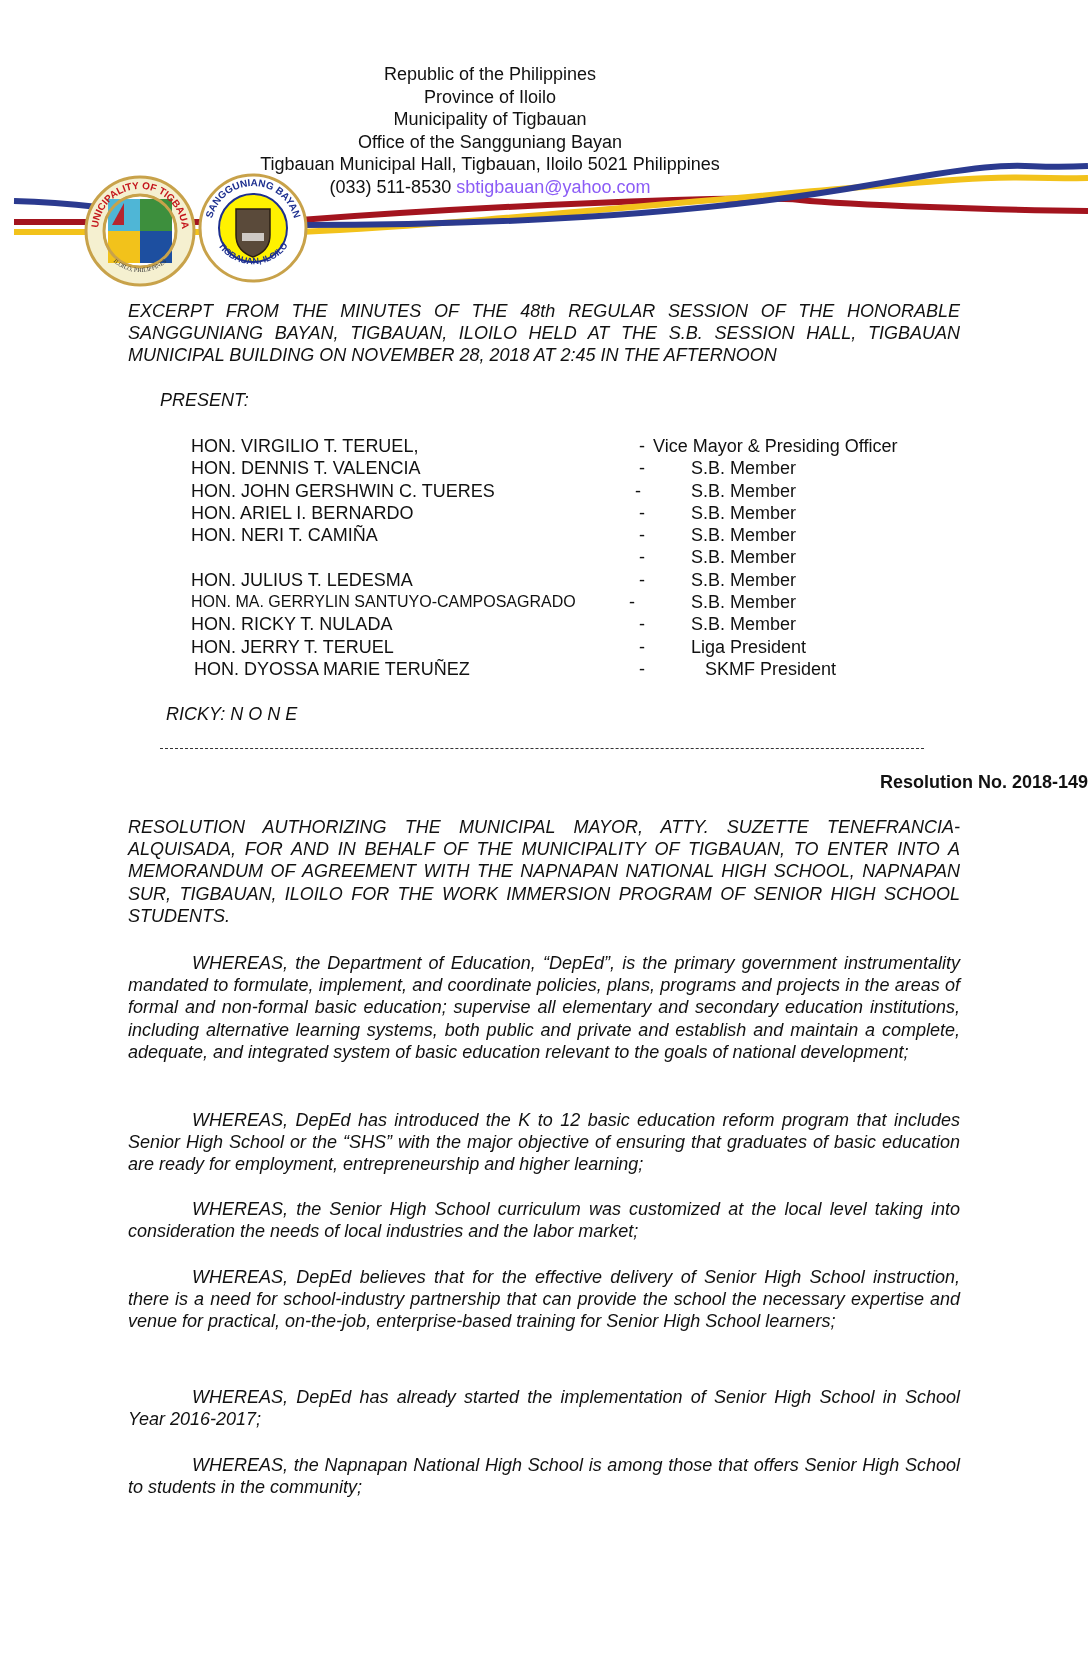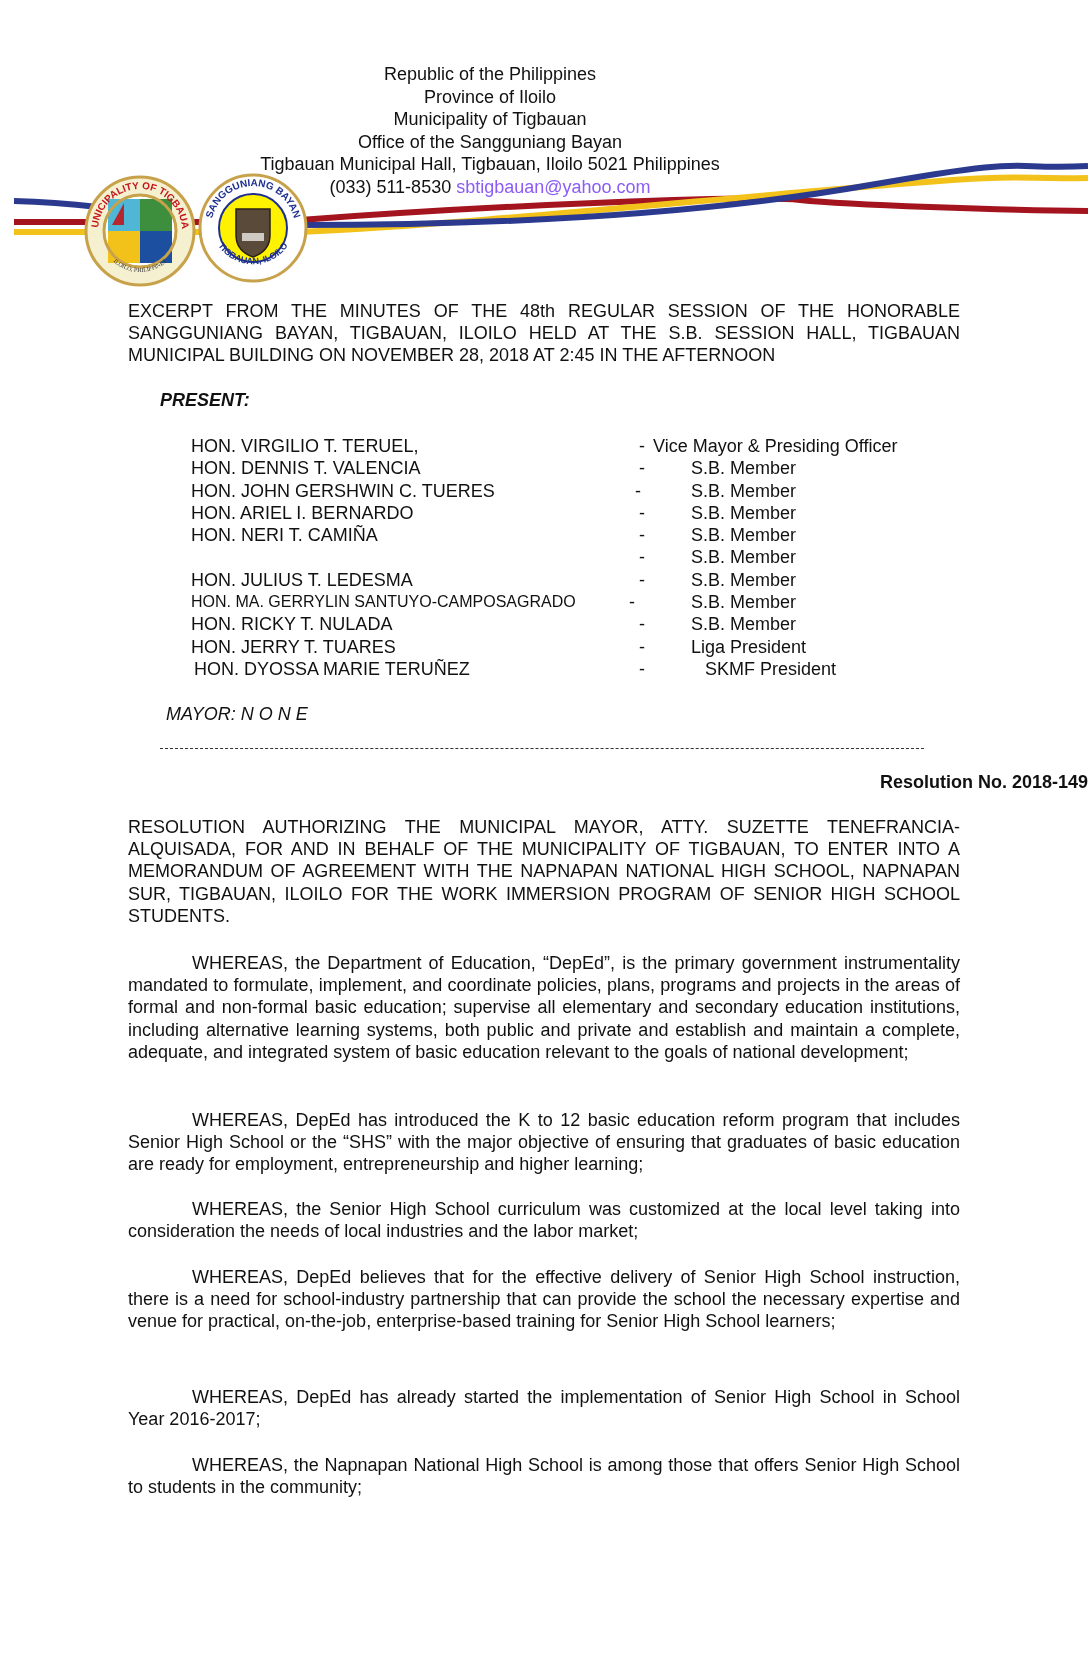--- a/index.html
+++ b/index.html
@@ -5,24 +5,24 @@
   html, body { margin: 0; padding: 0; background: #ffffff; }
   body { width: 1088px; height: 1664px; position: relative; overflow: hidden;
          font-family: "Liberation Sans", sans-serif; color: #111; }
   .letterhead { position: absolute; left: 0; top: 0; width: 1088px; height: 290px; }
   .lh-text { position: absolute; left: 0; width: 980px; top: 63px; text-align: center;
              font-size: 18px; line-height: 22.5px; z-index: 2; }
   .lh-text div { white-space: nowrap; }
   .lh-text a { color: #8b5cf6; }
   .ribbons { position: absolute; left: 0; top: 0; z-index: 1; }
   .seal { position: absolute; z-index: 3; }
-  .doc { position: absolute; left: 128px; width: 832px; font-size: 18px; line-height: 22.2px; }
+  .doc { position: absolute; left: 128px; width: 832px; font-size: 18px; line-height: 22.2px; font-style: italic; }
   .justify { text-align: justify; text-align-last: left; }
   .heading { top: 300px; }
-  .present-label { position: absolute; left: 160px; top: 390px; font-style: italic; font-size: 18px; font-weight: bold; }
+  .present-label { position: absolute; left: 160px; top: 390px; font-style: italic; font-size: 18px; }
   .attendees { position: absolute; left: 191px; top: 435px; width: 760px; font-size: 18px; }
   .att-row { position: relative; height: 22.3px; line-height: 22.3px; white-space: nowrap; }
   .att-name { position: absolute; left: 0; }
   .att-name.small { font-size: 16px; }
   .att-dash { position: absolute; left: 448px; }
   .att-role { position: absolute; left: 500px; }
   .att-row.vm .att-dash { left: 448px; }
   .att-row.vm .att-role { left: 462px; }
   .absent { position: absolute; left: 166px; top: 704px; font-style: italic; font-size: 18px; }
   .divider { position: absolute; left: 160px; top: 748px; width: 764px; height: 0;
@@ -146,32 +146,32 @@
     <span class="att-name small">HON. MA. GERRYLIN SANTUYO-CAMPOSAGRADO</span>
     <span class="att-dash" style="left:438px">-</span>
     <span class="att-role">S.B. Member</span>
   </div>
   <div class="att-row">
     <span class="att-name">HON. RICKY T. NULADA</span>
     <span class="att-dash">-</span>
     <span class="att-role">S.B. Member</span>
   </div>
   <div class="att-row">
-    <span class="att-name">HON. JERRY T. TUARES</span>
+    <span class="att-name">HON. JERRY T. TERUEL</span>
     <span class="att-dash">-</span>
     <span class="att-role">Liga President</span>
   </div>
   <div class="att-row">
     <span class="att-name" style="left:3px">HON. DYOSSA MARIE TERUÑEZ</span>
     <span class="att-dash">-</span>
     <span class="att-role" style="left:514px">SKMF President</span>
   </div>
 </div>
 
-<div class="absent">MAYOR: N O N E</div>
+<div class="absent">RICKY: N O N E</div>
 
 <div class="divider"></div>
 
 <div class="reso-no">Resolution No. 2018-149</div>
 
 <div class="doc justify reso-title">RESOLUTION AUTHORIZING THE MUNICIPAL MAYOR, ATTY. SUZETTE TENEFRANCIA-ALQUISADA, FOR AND IN BEHALF OF THE MUNICIPALITY OF TIGBAUAN, TO ENTER INTO A MEMORANDUM OF AGREEMENT WITH THE NAPNAPAN NATIONAL HIGH SCHOOL, NAPNAPAN SUR, TIGBAUAN, ILOILO FOR THE WORK IMMERSION PROGRAM OF SENIOR HIGH SCHOOL STUDENTS.</div>
 
 <div class="doc justify para p1">WHEREAS, the Department of Education, “DepEd”, is the primary government instrumentality mandated to formulate, implement, and coordinate policies, plans, programs and projects in the areas of formal and non-formal basic education; supervise all elementary and secondary education institutions, including alternative learning systems, both public and private and  establish and maintain a complete, adequate, and integrated system of basic education relevant to the goals of national development;</div>
 <div class="doc justify para p2">WHEREAS,  DepEd has introduced the K to 12 basic education reform program that includes Senior High School or the “SHS” with the major objective of ensuring that graduates of basic education are ready for employment, entrepreneurship and higher learning;</div>
 <div class="doc justify para p3">WHEREAS, the Senior High School curriculum was customized at the local level taking into consideration the needs of local industries  and the labor market;</div>

